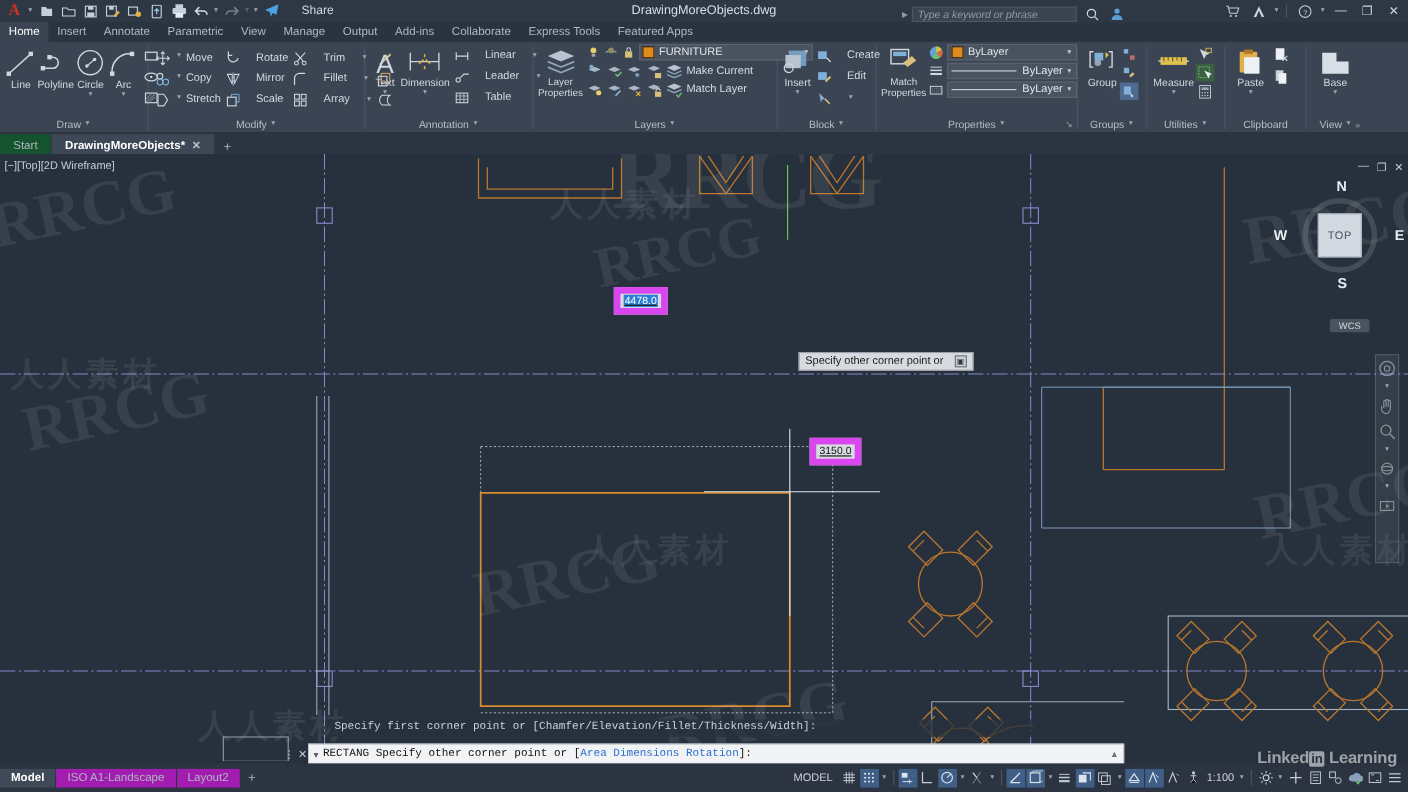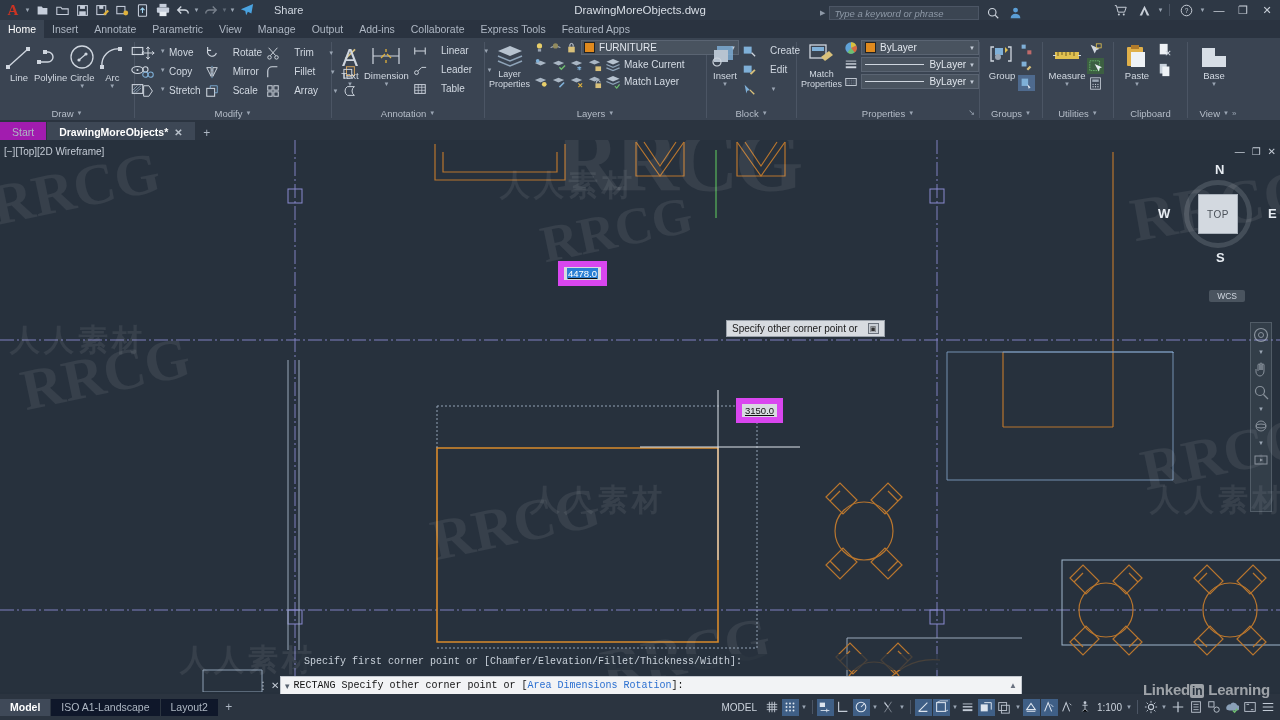--- a/index.html
+++ b/index.html
@@ -92,21 +92,21 @@
   }
   .prop-line { flex:1; height:1px; background:#cfd6df; margin-right:2px;}
 
   
   .filetabs {
     position:absolute; left:0; top:120px; width:1280px; height:20px;
     background:#2b3440; display:flex; align-items:flex-end; font-size:10.5px;
   }
   .ftab {
     height:18px; padding:2px 12px 0; color:#aeb7c3; line-height:15px;
-    background:#a21caf; margin-right:1px; display:flex; align-items:center; gap:6px;
+    background:#14532d; margin-right:1px; display:flex; align-items:center; gap:6px;
   }
   .ftab.active { background:#3d4755; color:#fff; font-weight:bold; }
   .ftab .x { font-size:10px; color:#b9c1cb; }
   .ftab-plus { width:22px; text-align:center; color:#aeb7c3; font-size:12px; }
 
   
   .canvas {
     position:absolute; left:0; top:140px; width:1280px; height:552px;
     background:#27313d; overflow:hidden;
   }
@@ -187,21 +187,21 @@
   }
   .cmd-wrench { position:absolute; left:286px; top:678px; color:#c8b16a; font-size:12px;}
   .cmd-scroll { margin-left:auto; color:#6a7280; font-size:8px;}
 
   
   .statusbar {
     position:absolute; left:0; top:694px; width:1280px; height:26px;
     background:#2b3440; display:flex; align-items:center;
   }
   .layout-tabs { display:flex; align-items:center; height:26px; font-size:10.5px;}
-  .ltab { padding:0 10px; height:17px; line-height:17px; color:#aeb7c3; background:#0f172a; margin-right:1px;}
+  .ltab { padding:0 10px; height:17px; line-height:17px; color:#aeb7c3; background:#a21caf; margin-right:1px;}
   .ltab.active { background:#3f4958; color:#fff; font-weight:bold; }
   .ltab-plus { width:20px; text-align:center; color:#aeb7c3; font-size:12px;}
   .sb-right { position:absolute; right:4px; top:0; height:26px; display:flex; align-items:center; gap:1px;}
   .sb-model { font-size:10px; color:#cdd4dd; padding:0 6px; }
   .sb-icon {
     width:17px; height:17px; display:flex; align-items:center; justify-content:center;
     color:#c3cbd6;
   }
   .sb-icon.on { background:#3f5f86; }
   .sb-caret { width:8px; text-align:center; color:#9aa5b3; font-size:6px;}

